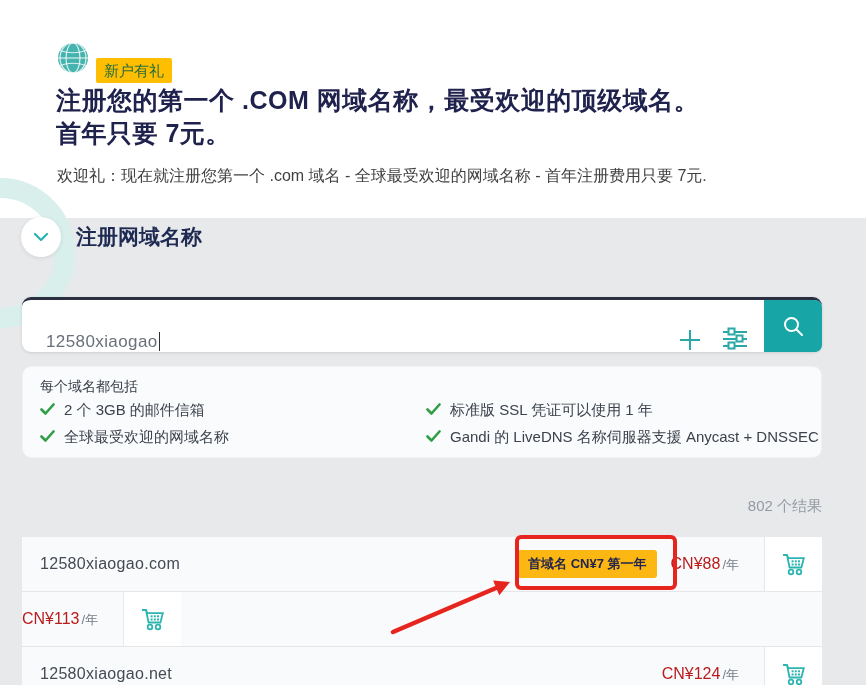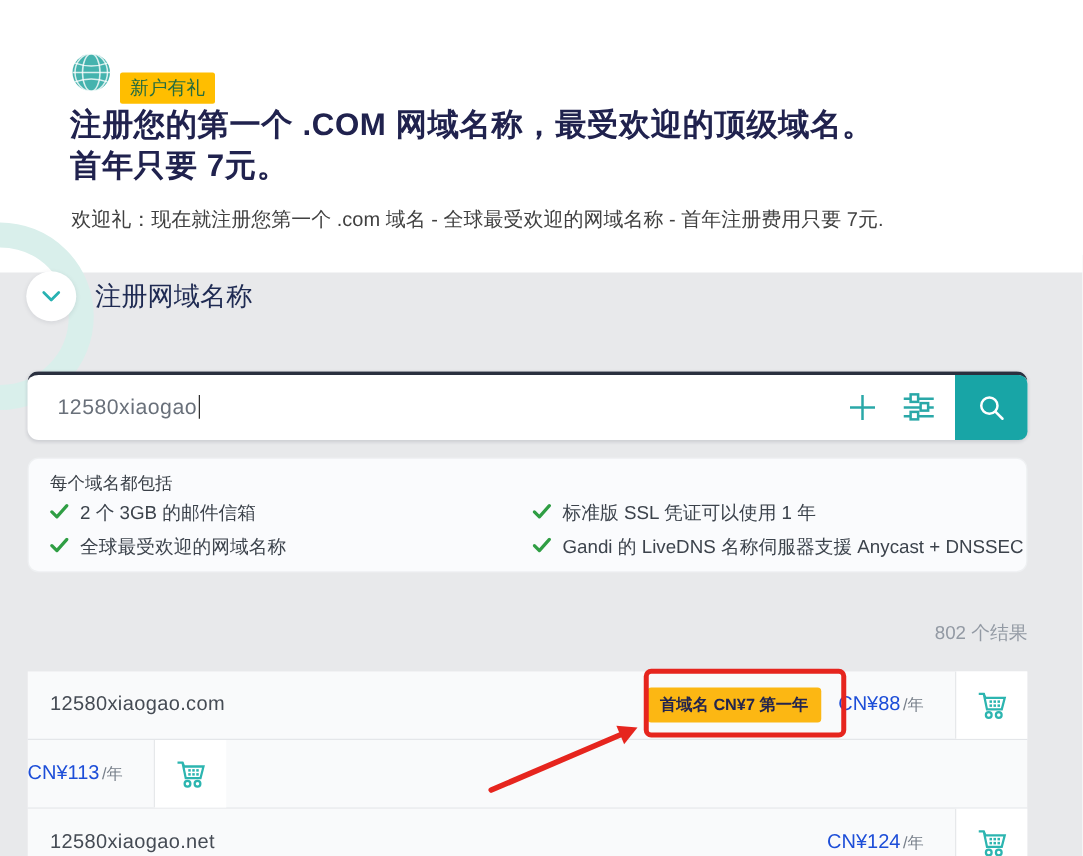--- a/index.html
+++ b/index.html
@@ -13,25 +13,25 @@
   .globe{width:32px;height:32px;display:block;}
   .hero-badge{margin-left:7px;background:#ffbe00;color:#266d3f;font-size:15px;line-height:15px;
               padding:5px 8px;border-radius:2px;margin-top:26px;}
   .hero-title{position:absolute;left:56px;top:84px;width:720px;font-size:25px;line-height:33px;
               font-weight:bold;color:#20224e;letter-spacing:.5px;z-index:2;}
   .hero-sub{position:absolute;left:57px;top:166px;width:790px;font-size:16px;color:#414141;z-index:2;}
   
   .chev-circle{position:absolute;left:21px;top:217px;width:40px;height:40px;background:#fff;border-radius:50%;
                box-shadow:0 1px 4px rgba(20,30,50,.10);display:flex;align-items:center;justify-content:center;
                z-index:3;cursor:pointer;}
-  .sec-title{position:absolute;left:76px;top:223px;font-size:21px;font-weight:normal;color:#1e2a52;z-index:3;}
+  .sec-title{position:absolute;left:76px;top:223px;font-size:21px;font-weight:bold;color:#1e2a52;z-index:3;}
   
   .search-card{position:absolute;left:22px;top:297px;width:800px;height:55px;background:#fff;border-radius:9px;
                border-top:3px solid #2a303f;box-shadow:0 1px 3px rgba(25,35,55,.14);display:flex;
-               align-items:center;box-sizing:border-box;z-index:3;}
+               align-items:flex-end;box-sizing:border-box;z-index:3;}
   .search-text{flex:1;margin-left:24px;font-size:17px;color:#69707a;letter-spacing:.4px;white-space:nowrap;
                overflow:hidden;cursor:text;}
   .caret{display:inline-block;width:0;height:19px;border-left:1.5px solid #303030;margin-left:1px;
          vertical-align:-4px;}
   .sicon{display:flex;align-items:center;justify-content:center;cursor:pointer;}
   .sicon.plus{margin-right:20px;}
   .sicon.filter{margin-right:16px;}
   .search-btn{width:58px;align-self:stretch;background:#18a5a6;border:none;border-radius:0 7px 7px 0;
               display:flex;align-items:center;justify-content:center;cursor:pointer;padding:0;}
   
@@ -44,21 +44,21 @@
   .fi-r1{left:403px;top:34px;} .fi-r2{left:403px;top:61px;}
   
   .count{position:absolute;left:522px;top:497px;width:300px;text-align:right;font-size:15px;color:#939aa4;z-index:3;}
   .list{position:absolute;left:22px;top:537px;width:800px;height:148px;overflow:hidden;z-index:3;}
   .row{height:55px;background:#f9fafb;border-bottom:1px solid #e4e6e9;display:flex;align-items:center;
        box-sizing:border-box;}
   .domain{margin-left:18px;font-size:16px;color:#454b54;flex:1;letter-spacing:.3px;}
   .promo-badge{background:#fcb713;color:#23254d;font-size:13px;font-weight:bold;padding:5px 10px;
                border-radius:3px;margin-right:14px;white-space:nowrap;}
   .price-group{margin-right:25px;white-space:nowrap;}
-  .price{font-size:16px;color:#1d4ed8;}
+  .price{font-size:16px;color:#b91c1c;}
   .period{font-size:13px;color:#757d88;margin-left:2px;}
   .cart-cell{width:57px;align-self:stretch;background:#fff;border-left:1px solid #e6e8ea;display:flex;
              align-items:center;justify-content:center;cursor:pointer;flex:none;}
   
   .red-box{position:absolute;left:515px;top:535px;width:162px;height:55px;border:4px solid #e6251e;
            border-radius:6px;box-sizing:border-box;z-index:5;pointer-events:none;}
   .arrow-svg{position:absolute;left:378px;top:566px;z-index:6;pointer-events:none;}
 </style>
 </head>
 <body>

